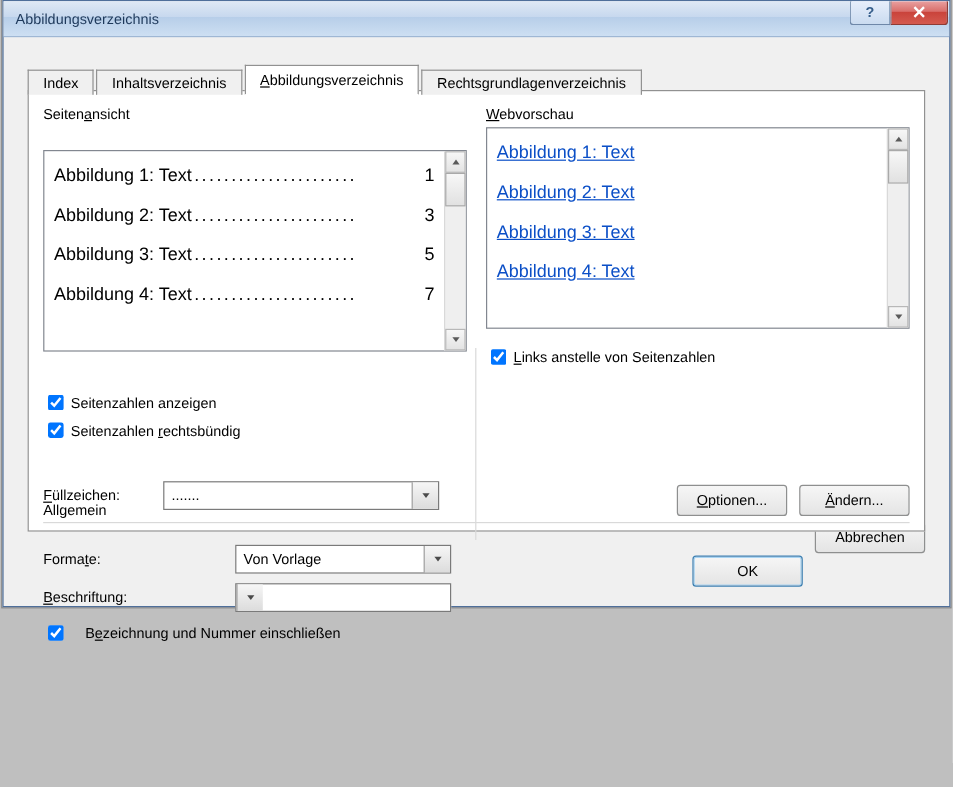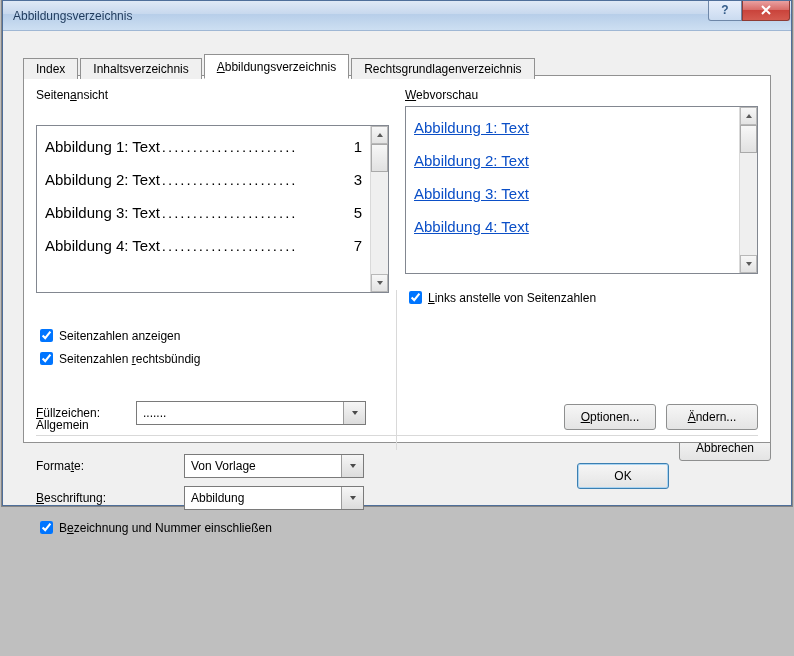--- a/index.html
+++ b/index.html
@@ -200,21 +200,21 @@
     position: absolute;
     left: 12px; right: 12px;
     top: 342px;
   }
   .group-label { font-size:12px; }
   .group-line {
     border-top:1px solid #d9d9d9;
     margin-top:3px;
   }
   .allg-body { padding-top: 10px; }
-  .allg-row { display:flex; align-items:center; margin: 8px 0; }
+  .allg-row { display:flex; align-items:center; margin: 8px 0; gap: 12px; }
   .allg-row label { width: 148px; }
   .allg-row .combo { width: 180px; }
   .btn {
     min-width: 92px;
     height: 26px;
     border: 1px solid #8e8f8f;
     background: linear-gradient(#f6f6f6,#e4e4e4);
     border-radius: 3px;
     display: inline-flex;
     align-items: center;
@@ -392,21 +392,20 @@
               <div class="dd">
                 <svg class="tri" viewBox="0 0 8 8">
                     <path d="M1 2 L4 6 L7 2 Z" fill="#4a4a4a"></path>
                   </svg>
               </div>
             </div>
           </div>
           <div class="allg-row">
             <label><span class="under">B</span>eschriftung:</label>
             <div class="combo">
-              <span class="val">Abbildung</span>
               <div class="dd">
                 <svg class="tri" viewBox="0 0 8 8">
                     <path d="M1 2 L4 6 L7 2 Z" fill="#4a4a4a"></path>
                   </svg>
               </div>
             </div>
           </div>
           <div class="allg-row">
             <input type="checkbox" checked="" style="margin-right: 6px;">
             <span>B<span class="under">e</span>zeichnung und Nummer einschließen</span>

